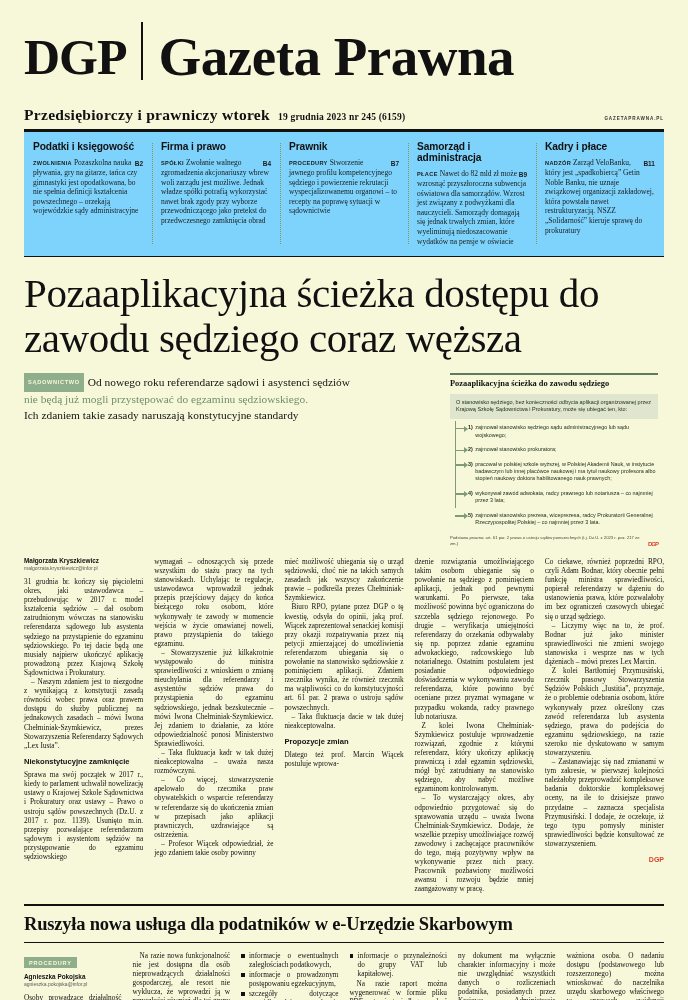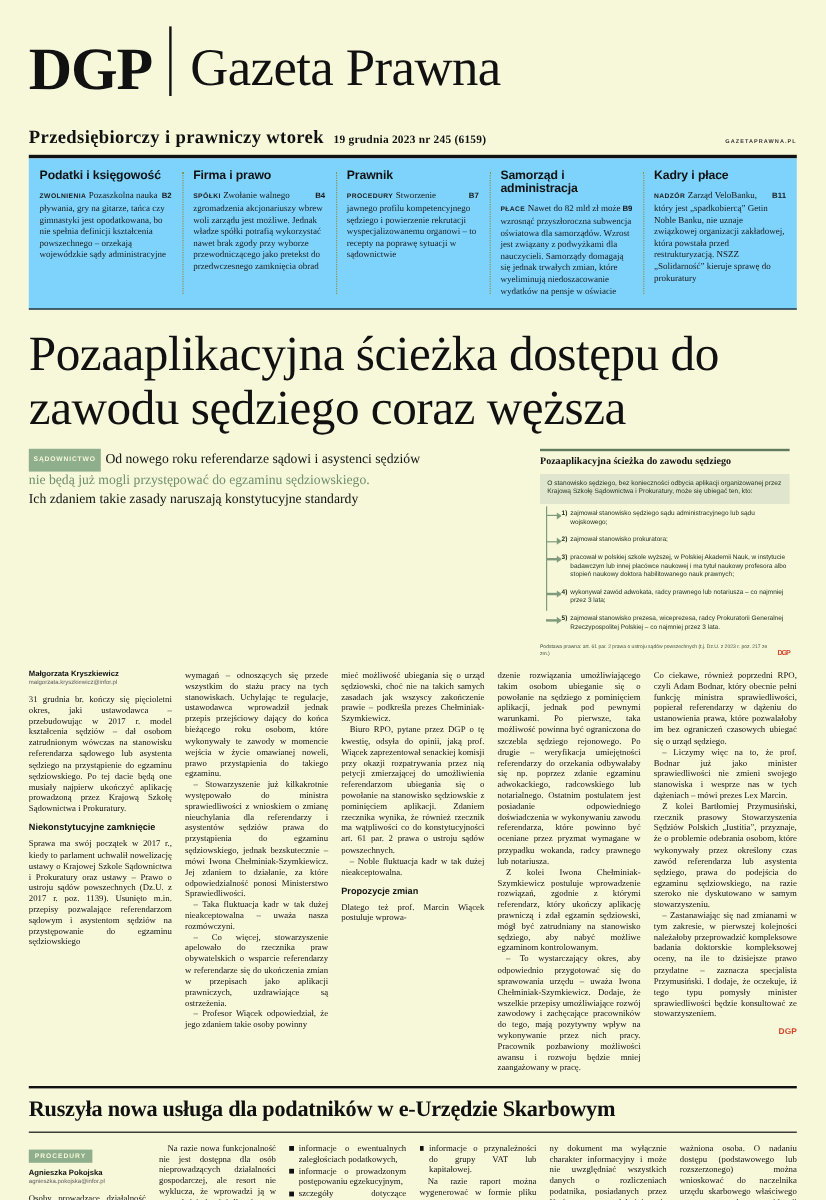--- a/index.html
+++ b/index.html
@@ -17,21 +17,21 @@
   .logo-dgp{
     font-family:"Liberation Serif", serif;
     font-weight:bold;font-size:50px;line-height:46px;
     letter-spacing:-1px;
   }
   .logo-rule{
     width:2px;background:#111;height:58px;margin:0 16px 0 14px;align-self:flex-end;
   }
   .logo-gazeta{
     font-family:"Liberation Serif", serif;
-    font-weight:normal;font-size:44px;line-height:46px;letter-spacing:-.5px;margin-top:36px;
+    font-weight:bold;font-size:55px;line-height:46px;letter-spacing:-.5px;margin-top:36px;
   }
   .dateline{
     display:flex;align-items:baseline;
     padding-top:14px;padding-bottom:5px;
   }
   .dateline-main{font-weight:bold;font-size:15.5px;letter-spacing:.3px;}
   .dateline-date{font-size:9.5px;font-weight:bold;margin-left:8px;letter-spacing:.2px;margin-top:18px;}
   .dateline-url{
     margin-left:auto;font-family:"Liberation Sans",sans-serif;
     font-size:4.6px;font-weight:bold;letter-spacing:.9px;color:#333;
@@ -217,21 +217,21 @@
     <div class="teaser">
       <div class="teaser-head">Samorząd i administracja</div>
       <div class="teaser-body">
         <span class="teaser-kicker">PŁACE</span><span class="teaser-page">B9</span><span>Nawet do 82 mld zł może wzrosnąć przyszłoroczna subwencja oświatowa dla samorządów. Wzrost jest związany z podwyżkami dla nauczycieli. Samorządy domagają się jednak trwałych zmian, które wyeliminują niedoszacowanie wydatków na pensje w oświacie</span>
       </div>
     </div>
 
     <div class="teaser">
       <div class="teaser-head">Kadry i płace</div>
       <div class="teaser-body">
-        <span class="teaser-kicker">NADZÓR</span><span class="teaser-page">B11</span><span>Zarząd VeloBanku, który jest „spadkobiercą” Getin Noble Banku, nie uznaje związkowej organizacji zakładowej, która powstała przed restrukturyzacją. NSZZ „Solidarność” kieruje sprawę do prokuratury</span>
+        <span class="teaser-kicker">NADZÓR</span><span class="teaser-page">B11</span><span>Zarząd VeloBanku, który jest „spadkobiercą” Getin Noble Banku, nie uznaje związkowej organizacji zakładowej, która powstała nawet restrukturyzacją. NSZZ „Solidarność” kieruje sprawę do prokuratury</span>
       </div>
     </div>
 
   </div>
 
   <div class="lead-wrap">
     <h1 class="lead-headline">Pozaaplikacyjna ścieżka dostępu do zawodu sędziego coraz węższa</h1>
 
     <div class="lead-body">
 
@@ -289,36 +289,37 @@
       </div>
     </div>
   </div>
 
   <div class="article-cols">
 
     <div class="col">
       <div class="byline-name">Małgorzata Kryszkiewicz</div>
       <div class="byline-mail">malgorzata.kryszkiewicz@infor.pl</div>
       <p class="first">31 grudnia br. kończy się pięcioletni okres, jaki ustawodawca – przebudowując w 2017 r. model kształcenia sędziów – dał osobom zatrudnionym wówczas na stanowisku referendarza sądowego lub asystenta sędziego na przystąpienie do egzaminu sędziowskiego. Po tej dacie będą one musiały najpierw ukończyć aplikację prowadzoną przez Krajową Szkołę Sądownictwa i Prokuratury.</p>
+      <p>– Naszym zdaniem jest to niezgodne z wynikającą z konstytucji zasadą równości wobec prawa oraz prawem dostępu do służby publicznej na jednakowych zasadach – mówi Iwona Chełminiak-Szymkiewicz, prezes Stowarzyszenia Referendarzy Sądowych „Lex Iusta”.</p>
       <div class="subhead">Niekonstytucyjne zamknięcie</div>
       <p class="first">Sprawa ma swój początek w 2017 r., kiedy to parlament uchwalił nowelizację ustawy o Krajowej Szkole Sądownictwa i Prokuratury oraz ustawy – Prawo o ustroju sądów powszechnych (Dz.U. z 2017 r. poz. 1139). Usunięto m.in. przepisy pozwalające referendarzom sądowym i asystentom sędziów na przystępowanie do egzaminu sędziowskiego</p>
     </div>
 
     <div class="col">
       <p class="first">wymagań – odnoszących się przede wszystkim do stażu pracy na tych stanowiskach. Uchylając te regulacje, ustawodawca wprowadził jednak przepis przejściowy dający do końca bieżącego roku osobom, które wykonywały te zawody w momencie wejścia w życie omawianej noweli, prawo przystąpienia do takiego egzaminu.</p>
       <p>– Stowarzyszenie już kilkakrotnie występowało do ministra sprawiedliwości z wnioskiem o zmianę nieuchylania dla referendarzy i asystentów sędziów prawa do przystąpienia do egzaminu sędziowskiego, jednak bezskutecznie – mówi Iwona Chełminiak-Szymkiewicz. Jej zdaniem to działanie, za które odpowiedzialność ponosi Ministerstwo Sprawiedliwości.</p>
       <p>– Taka fluktuacja kadr w tak dużej nieakceptowalna – uważa nasza rozmówczyni.</p>
       <p>– Co więcej, stowarzyszenie apelowało do rzecznika praw obywatelskich o wsparcie referendarzy w referendarze się do ukończenia zmian w przepisach jako aplikacji prawniczych, uzdrawiające są ostrzeżenia.</p>
       <p>– Profesor Wiącek odpowiedział, że jego zdaniem takie osoby powinny</p>
     </div>
 
     <div class="col">
       <p class="first">mieć możliwość ubiegania się o urząd sędziowski, choć nie na takich samych zasadach jak wszyscy zakończenie prawie – podkreśla prezes Chełminiak-Szymkiewicz.</p>
       <p>Biuro RPO, pytane przez DGP o tę kwestię, odsyła do opinii, jaką prof. Wiącek zaprezentował senackiej komisji przy okazji rozpatrywania przez nią petycji zmierzającej do umożliwienia referendarzom ubiegania się o powołanie na stanowisko sędziowskie z pominięciem aplikacji. Zdaniem rzecznika wynika, że również rzecznik ma wątpliwości co do konstytucyjności art. 61 par. 2 prawa o ustroju sądów powszechnych.</p>
-      <p>– Noble fluktuacja kadr w tak dużej nieakceptowalna.</p>
+      <p>– Taka fluktuacja dacie w tak dużej nieakceptowalna.</p>
       <div class="subhead">Propozycje zmian</div>
       <p class="first">Dlatego też prof. Marcin Wiącek postuluje wprowa-</p>
     </div>
 
     <div class="col">
       <p class="first">dzenie rozwiązania umożliwiającego takim osobom ubieganie się o powołanie na sędziego z pominięciem aplikacji, jednak pod pewnymi warunkami. Po pierwsze, taka możliwość powinna być ograniczona do szczebla sędziego rejonowego. Po drugie – weryfikacja umiejętności referendarzy do orzekania odbywałaby się np. poprzez zdanie egzaminu adwokackiego, radcowskiego lub notarialnego. Ostatnim postulatem jest posiadanie odpowiedniego doświadczenia w wykonywaniu zawodu referendarza, które powinno być oceniane przez pryzmat wymagane w przypadku wokanda, radcy prawnego lub notariusza.</p>
       <p>Z kolei Iwona Chełminiak-Szymkiewicz postuluje wprowadzenie rozwiązań, zgodnie z którymi referendarz, który ukończy aplikację prawniczą i zdał egzamin sędziowski, mógł być zatrudniany na stanowisko sędziego, aby nabyć możliwe egzaminom kontrolowanym.</p>
       <p>– To wystarczający okres, aby odpowiednio przygotować się do sprawowania urzędu – uważa Iwona Chełminiak-Szymkiewicz. Dodaje, że wszelkie przepisy umożliwiające rozwój zawodowy i zachęcające pracowników do tego, mają pozytywny wpływ na wykonywanie przez nich pracy. Pracownik pozbawiony możliwości awansu i rozwoju będzie mniej zaangażowany w pracę.</p>
     </div>
 

